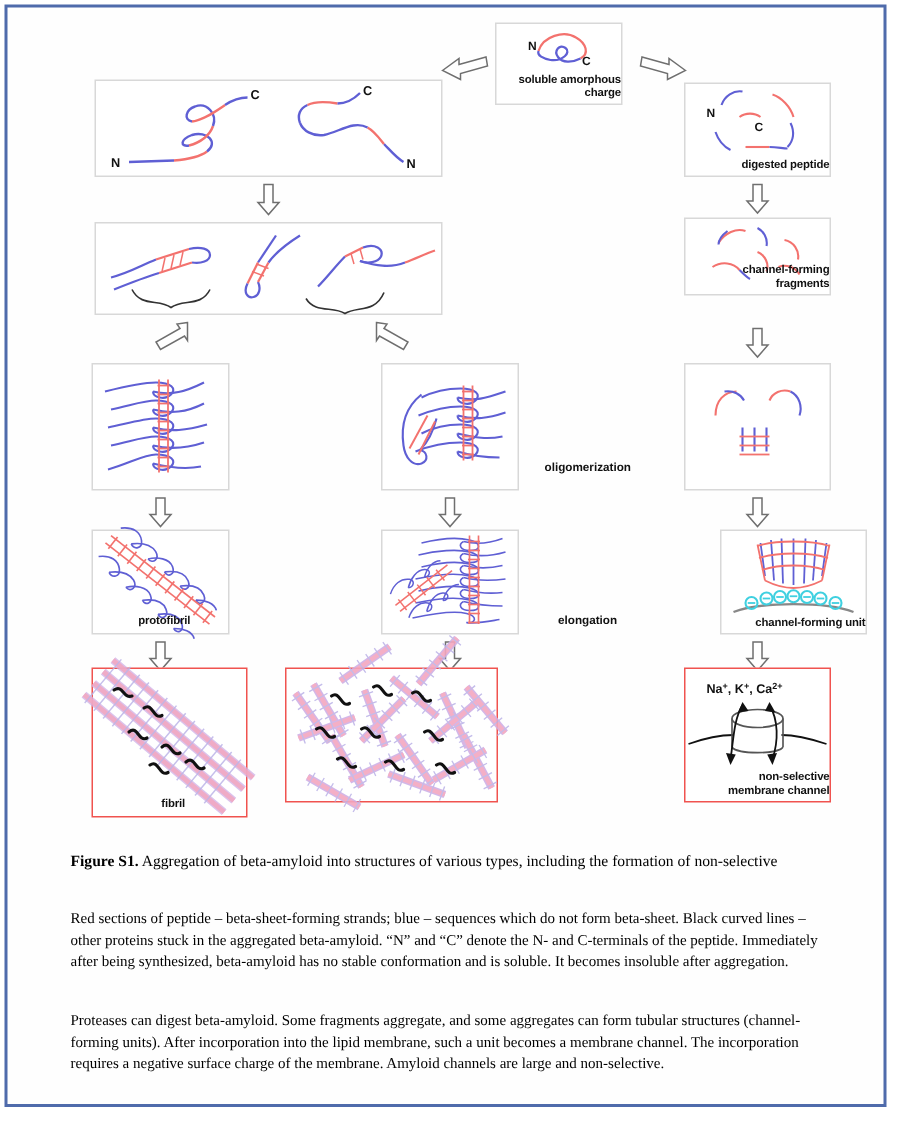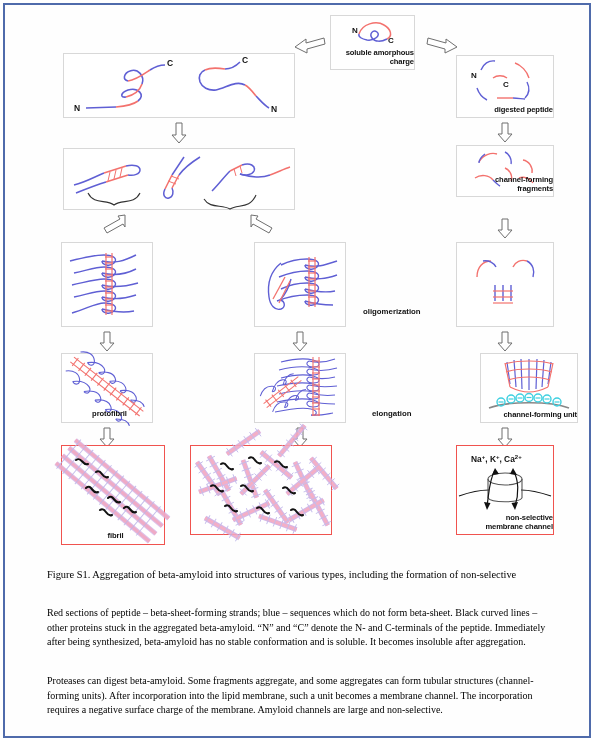--- a/index.html
+++ b/index.html
@@ -45,21 +45,21 @@
     font-size:7.8px;
     color:#111;
     white-space:nowrap;
   }
   svg{ display:block; overflow:visible; }
   .arrow{ position:absolute; }
   .cap-title{
     position:absolute;left:42px;top:563px;width:505px;
     font-size:10.4px;line-height:14.6px;text-align:left;
   }
-  .cap-title b{ font-weight:normal; }
+  .cap-title b{ font-weight:bold; }
   .cap-title .ind{ display:block; padding-left:46px; }
   .cap-p{
     position:absolute;left:42px;width:510px;
     font-size:10px;line-height:14.6px;text-align:left;
   }
   #cap-p1{ top:601px; }
   #cap-p2{ top:669px; }
 </style>
 </head>
 <body>

